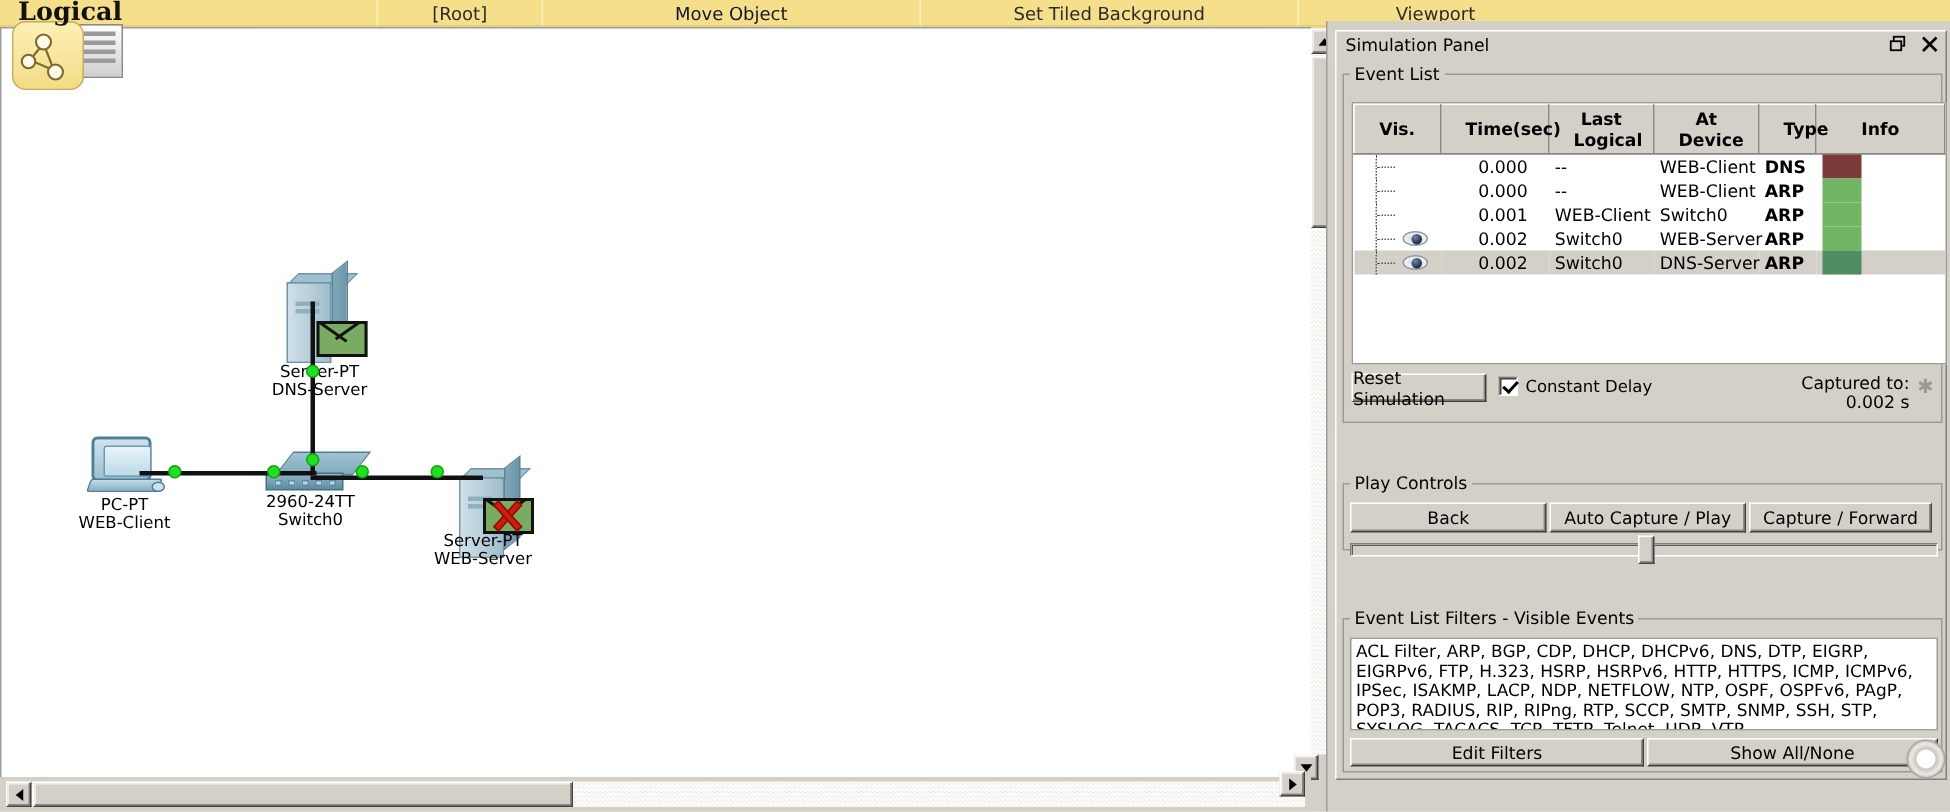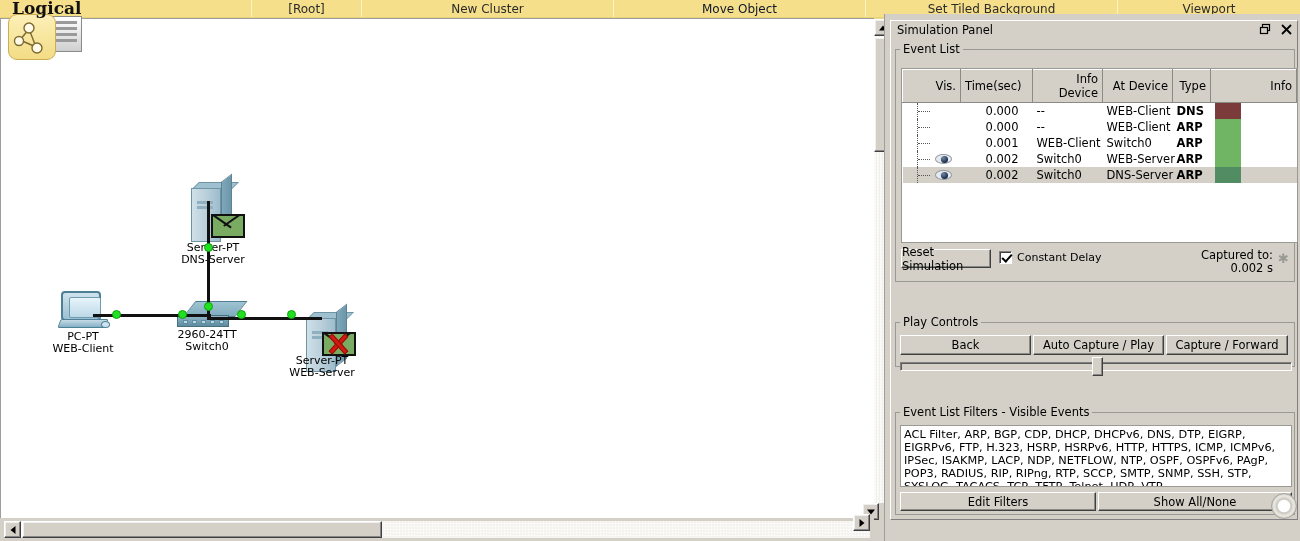--- a/index.html
+++ b/index.html
@@ -227,22 +227,22 @@
   }
 
   
   .evt-wrap {
     position: absolute; left: 5px; top: 12px; width: 397px; height: 175px;
     background: #fff; border: 1px solid #9a9a94;
     overflow: hidden;
   }
   table.evt { border-collapse: collapse; width: 100%; font-size: 11.5px; table-layout: fixed; }
   table.evt th {
-    background: #d4d0c8; font-weight: normal; text-align: right;
-    padding: 2px 4px; height: 17px;
+    background: #d4d0c8; font-weight: bold; text-align: center;
+    padding: 2px 16px; height: 17px;
     border: 1px solid #fff; border-right-color: #8b8b85; border-bottom-color: #8b8b85;
   }
   table.evt td {
     padding: 0px 4px; height: 16px; border: 0; white-space: nowrap;
   }
   table.evt tr.sel td { background: #d4d0c8; }
   .c-vis   { width: 58px; }
   .c-time  { width: 72px; text-align: right; padding-right: 14px !important; }
   .c-last  { width: 70px; }
   .c-at    { width: 70px; }
@@ -327,23 +327,20 @@
 </head>
 <body>
 
 <div id="root">
 
   <div class="topbar">
     <div class="seg first" style="width:252px"></div>
     <div class="seg" style="width:110px">
       <span>[Root]</span>
     </div>
-    <div class="seg" style="width:252px">
-      <span>New Cluster</span>
-    </div>
     <div class="seg dim" style="width:252px">
       <span>Move Object</span>
     </div>
     <div class="seg" style="width:252px">
       <span>Set Tiled Background</span>
     </div>
     <div class="seg" style="width:182px;border-right:none">
       <span>Viewport</span>
     </div>
   </div>
@@ -487,21 +484,21 @@
 
     <fieldset class="grp" style="left:4px; top:21px; width:400px; height:240px;">
       <legend>Event List</legend>
 
       <div class="evt-wrap">
         <table class="evt">
           <thead>
             <tr>
               <th class="c-vis">Vis.</th>
               <th class="c-time">Time(sec)</th>
-              <th class="c-last">Info Device</th>
+              <th class="c-last">Last Logical</th>
               <th class="c-at">At Device</th>
               <th class="c-type">Type</th>
               <th class="c-info">Info</th>
             </tr>
           </thead>
           <tbody id="evt-body">
               <tr>
                 <td class="c-vis">
                   <div class="visbox">
                     <div class="tree"></div>

